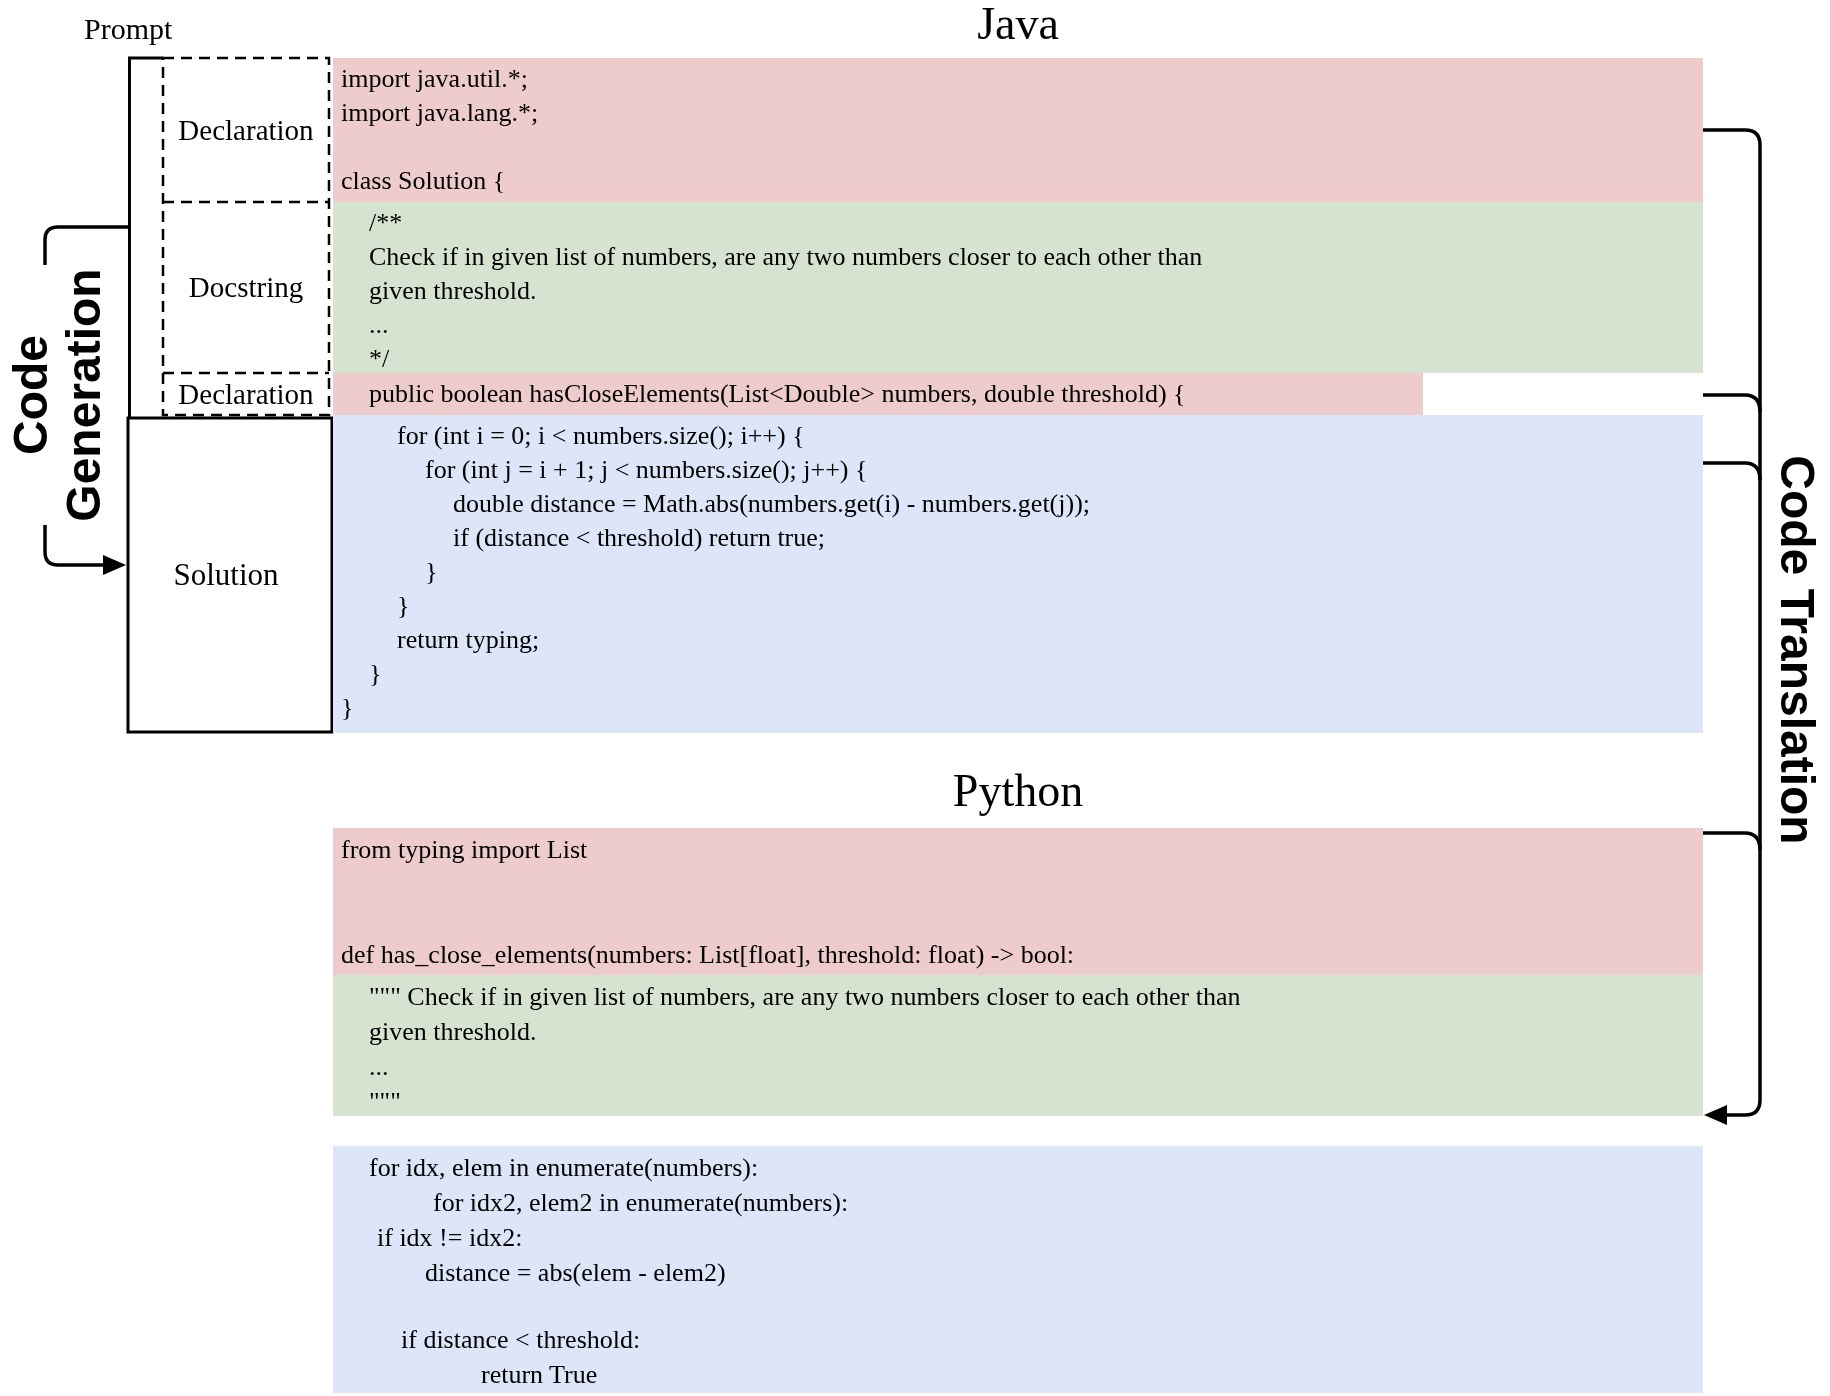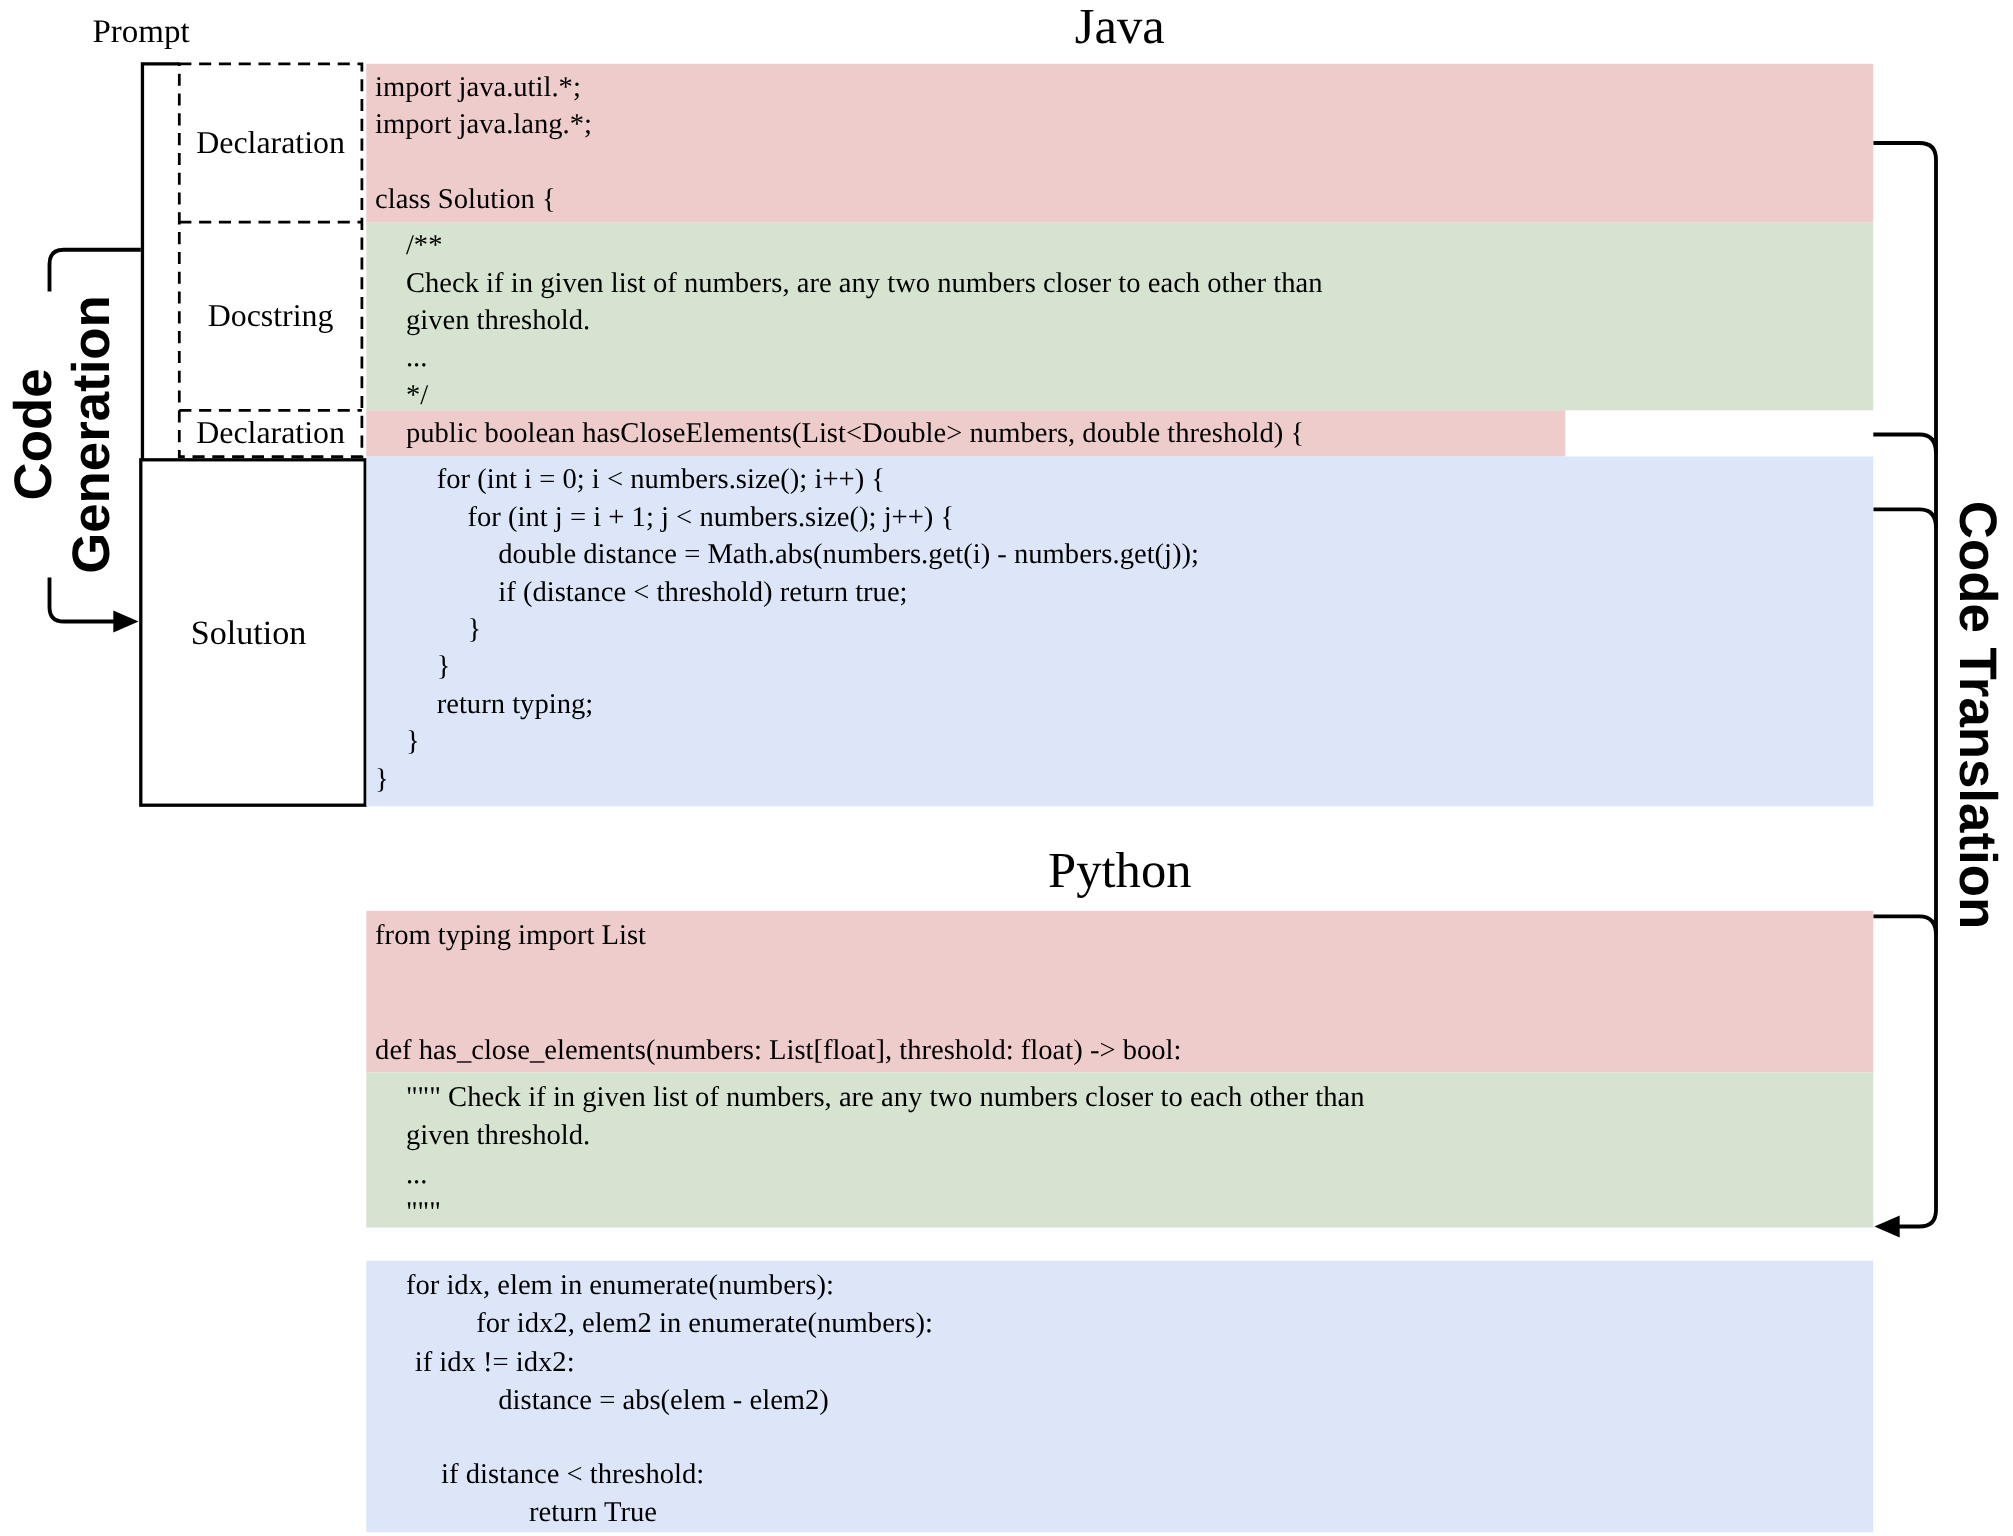--- a/index.html
+++ b/index.html
@@ -111,21 +111,21 @@
   <div class="abs code-block py-block bg-doc" style="left:333px;top:975px;width:1370px;height:141px;">
       <div class="code-line" style="padding-left: 36px;">""" Check if in given list of numbers, are any two numbers closer to each other than</div>
       <div class="code-line" style="padding-left: 36px;">given threshold.</div>
       <div class="code-line" style="padding-left: 36px;">...</div>
       <div class="code-line" style="padding-left: 36px;">"""</div>
     </div>
   <div class="abs code-block py-block bg-sol" style="left:333px;top:1146px;width:1370px;height:247px;">
       <div class="code-line" style="padding-left: 36px;">for idx, elem in enumerate(numbers):</div>
       <div class="code-line" style="padding-left: 100px;">for idx2, elem2 in enumerate(numbers):</div>
       <div class="code-line" style="padding-left: 44px;">if idx != idx2:</div>
-      <div class="code-line" style="padding-left: 120px;">distance = abs(elem - elem2)</div>
+      <div class="code-line" style="padding-left: 92px;">distance = abs(elem - elem2)</div>
       <div class="code-line" style="padding-left: 68px; margin-top: 32px;">if distance &lt; threshold:</div>
       <div class="code-line" style="padding-left: 148px;">return True</div>
       <div class="code-line" style="padding-left: 36px;">boolean False</div>
     </div>
 
   <div class="abs rotated-label rot-ccw" style="left:-73px;top:342px;width:260px;height:106px;">Code
 Generation</div>
   <div class="abs rotated-label rot-cw" style="left:1557px;top:622px;width:480px;height:56px;line-height:56px;">Code Translation</div>
 
 </div>

